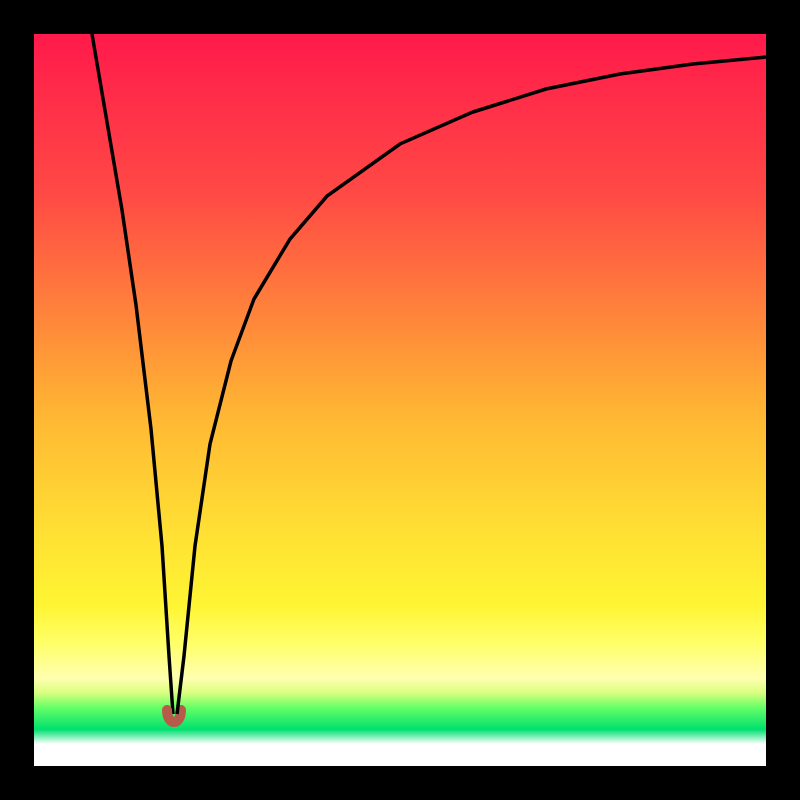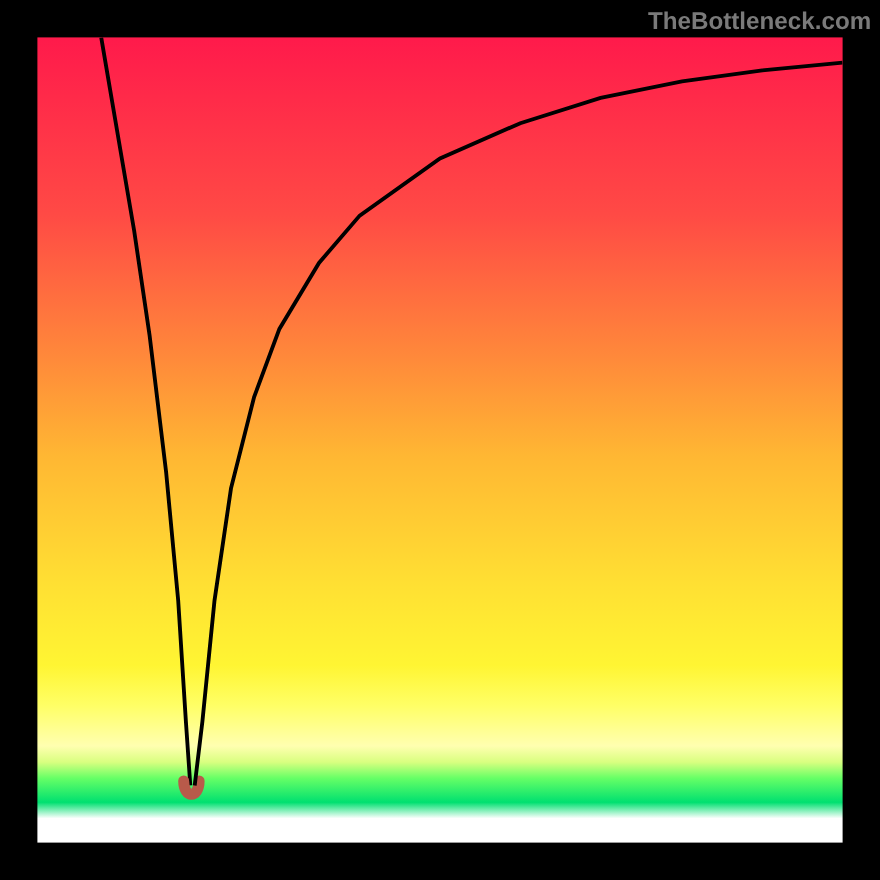--- a/index.html
+++ b/index.html
@@ -92,15 +92,14 @@
                L 439 78
                L 512 55
                L 586 40
                L 659 30
                L 732 23
                " stroke="#000" stroke-width="3.5" fill="none"></path>
     </svg>
 
   </div>
 
-  <div class="watermark">TheBottleneck.com</div>
 
 </div>
 
 </body></html>

